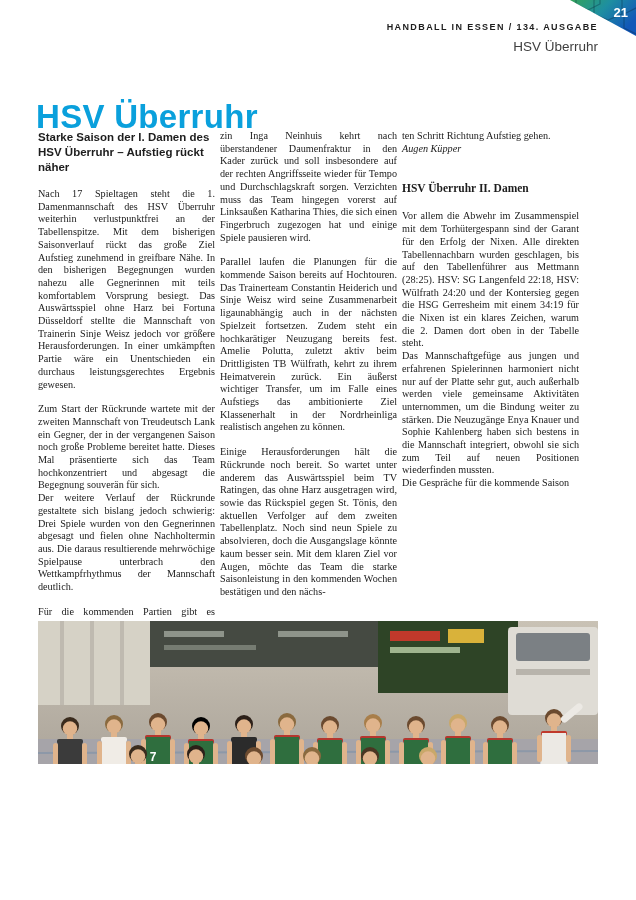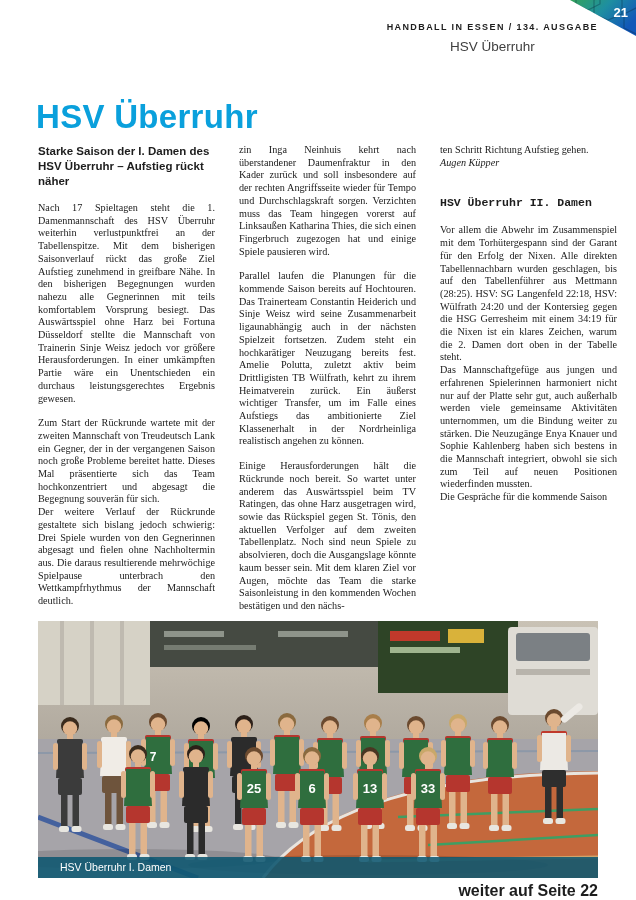--- a/index.html
+++ b/index.html
@@ -1,51 +1,51 @@
 <!DOCTYPE html>
 <html lang="de"><head>
 <meta charset="utf-8">
 <style>
   html,body{margin:0;padding:0;background:#ffffff;}
   .page{
-    position:relative;width:636px;height:900px;background:#fff;overflow:hidden;
+    position:relative;width:636px;height:764px;background:#fff;overflow:hidden;
     font-family:"Liberation Serif",serif;color:#1a1a1a;
   }
   
   .corner{position:absolute;top:0;right:0;width:66px;height:36px;}
   .corner .pagenum{
     position:absolute;top:5px;right:8px;color:#fff;
     font-family:"Liberation Sans",sans-serif;font-weight:bold;font-size:13px;
   }
   
-  .hdr{position:absolute;top:22px;right:38px;text-align:center;}
+  .hdr{position:absolute;top:22px;right:38px;text-align:right;}
   .hdr .issue{
     font-family:"Liberation Sans",sans-serif;font-weight:bold;font-size:9px;
     letter-spacing:1.4px;color:#1d1d1d;
   }
   .hdr .section{
     margin-top:7px;font-family:"Liberation Sans",sans-serif;font-size:13.5px;color:#3f3f3f;
   }
   
   .main-title{
     position:absolute;top:76px;left:36px;
     font-family:"Liberation Sans",sans-serif;font-weight:bold;font-size:33px;
     letter-spacing:0.3px;color:#0aa0dc;
   }
   
   .cols{
-    position:absolute;top:144px;left:38px;width:560px;display:flex;gap:24px;
+    position:absolute;top:130px;left:38px;width:560px;display:flex;gap:5px;
   }
   .col{width:177px;min-width:177px;}
   .lead-heading{
     font-family:"Liberation Sans",sans-serif;font-weight:bold;font-size:11.5px;
     line-height:15px;color:#1d1d1d;margin:0 0 13px 0;
   }
   .sub-heading{
-    font-family:Liberation Mono, monospace;font-weight:bold;font-size:11.5px;
+    font-family:Liberation Serif, serif;font-weight:bold;font-size:11.5px;
     line-height:15px;color:#1d1d1d;margin:26px 0 14px 0;
   }
   .col p{
     margin:0;font-size:10.2px;line-height:12.7px;text-align:justify;
     hyphens:auto;-webkit-hyphens:auto;color:#1a1a1a;
   }
   .col p.gap{margin-top:12px;}
   .byline{
     margin-top:10px;font-style:italic;font-size:10.5px;color:#1a1a1a;
   }

